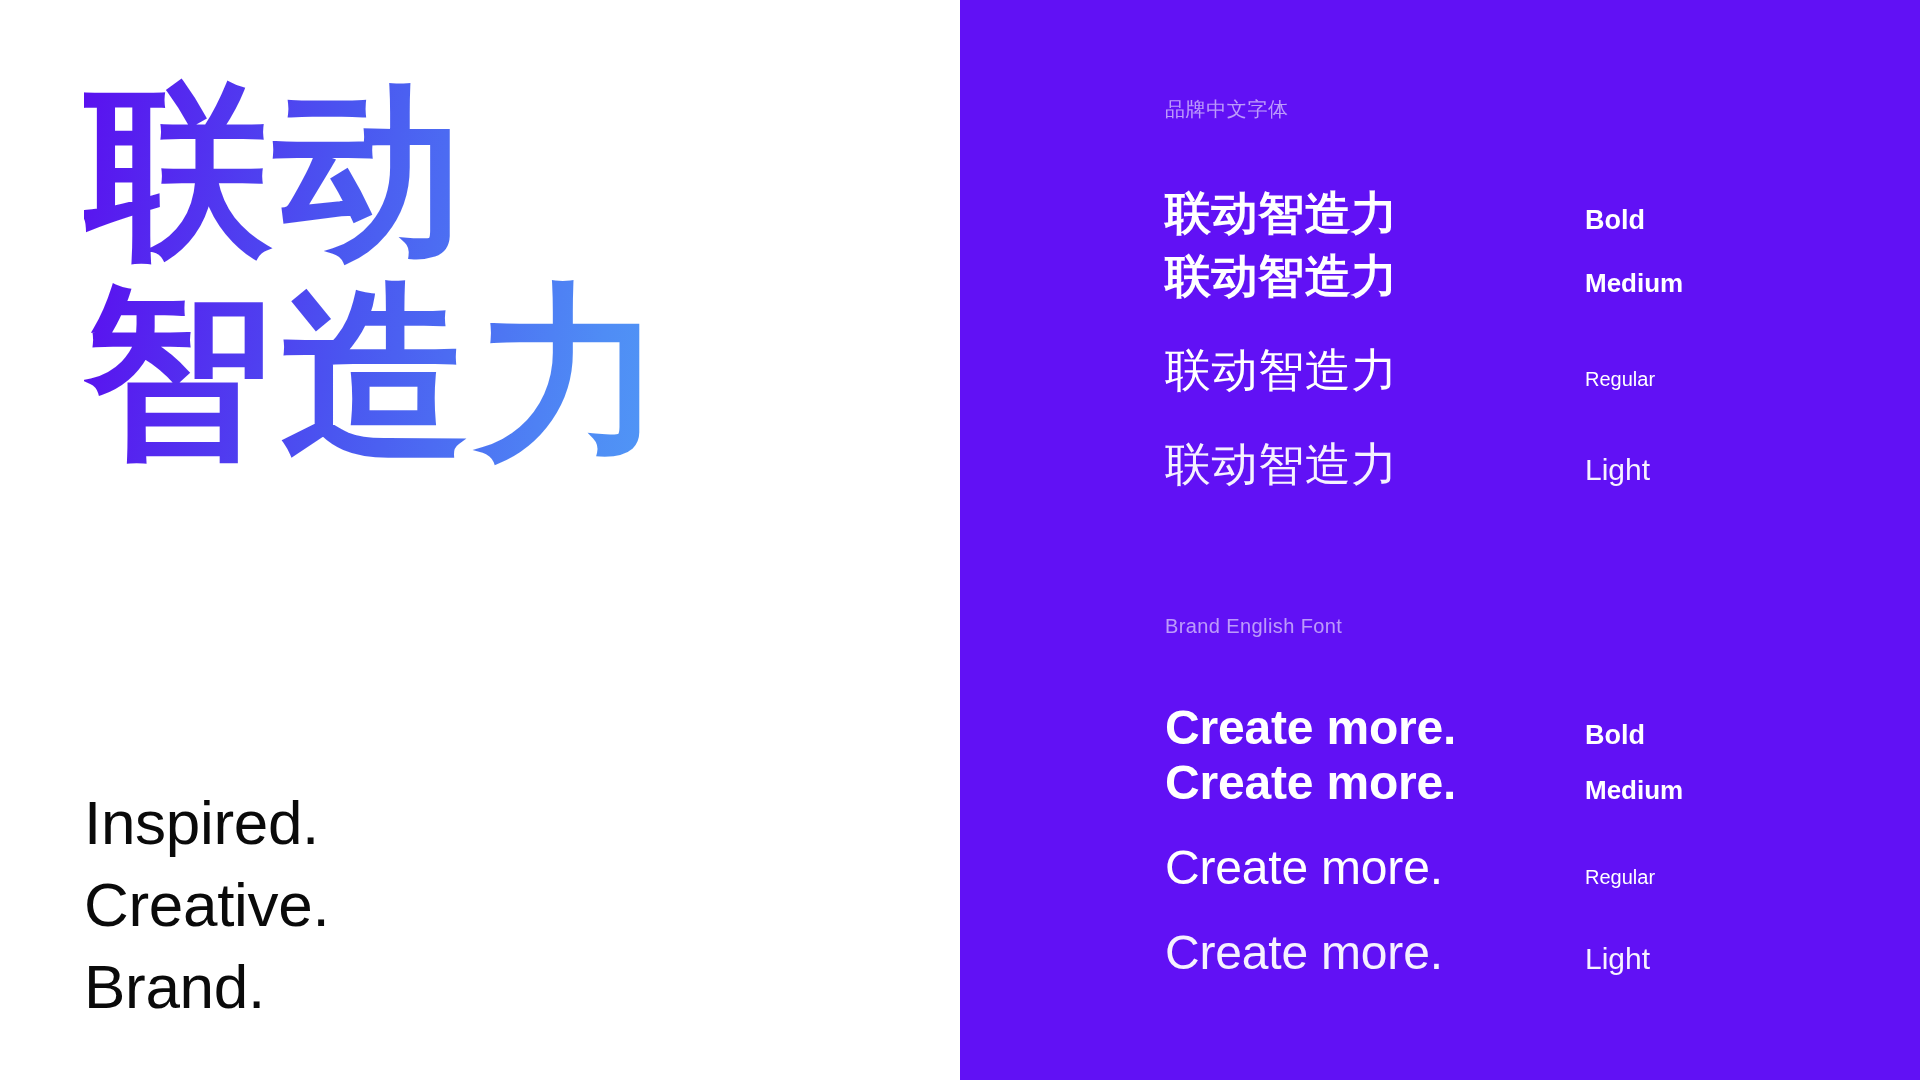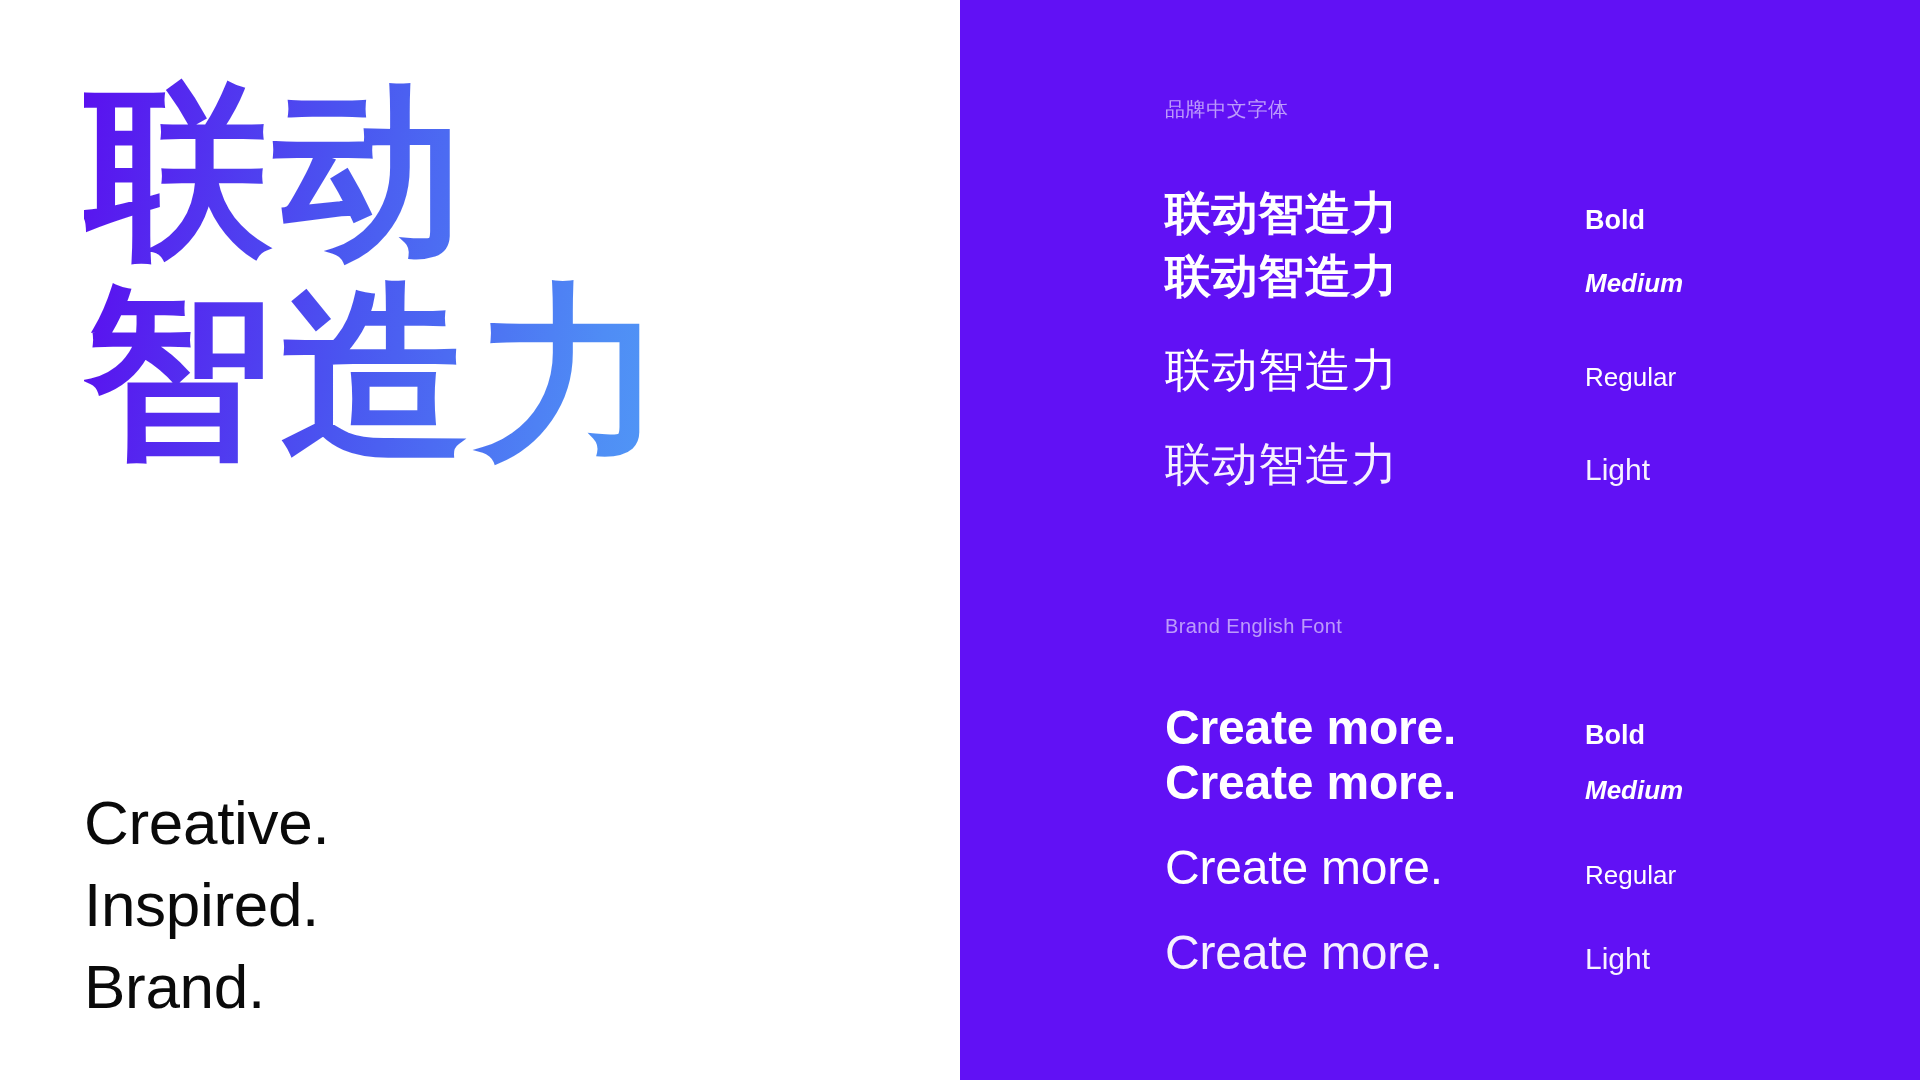--- a/index.html
+++ b/index.html
@@ -111,39 +111,39 @@
   .w-medium  { font-weight:600; }
   .w-regular { font-weight:400; }
   .w-light   { font-weight:300; color:rgba(255,255,255,0.94); }
 
   .weight-label {
     color:#ffffff;
     white-space:nowrap;
     line-height:1;
   }
   .wl-bold    { font-size:27px; font-weight:700;margin-top:48px; }
-  .wl-medium  { font-size:26px; font-weight:600;font-style:italic; }
-  .wl-regular { font-size:26px; font-weight:400; }
+  .wl-medium  { font-size:26px; font-weight:600; }
+  .wl-regular { font-size:20px; font-weight:400; }
   .wl-light   { font-size:30px; font-weight:400; color:rgba(255,255,255,0.95); }
 </style>
 </head>
 <body>
 
 <div class="board">
 
   <div class="panel-left">
 
     <div class="display-block">
       <div class="display-line l1">联动</div>
       <div class="display-line l2">智造力</div>
     </div>
 
     <div class="tagline-block">
+      <div class="tagline-line">Inspired.</div>
       <div class="tagline-line">Creative.</div>
-      <div class="tagline-line">Inspired.</div>
       <div class="tagline-line">Brand.</div>
     </div>
 
   </div>
 
   <div class="panel-right">
 
     <div class="section section-chinese">
       <div class="section-title">品牌中文字体</div>
 

